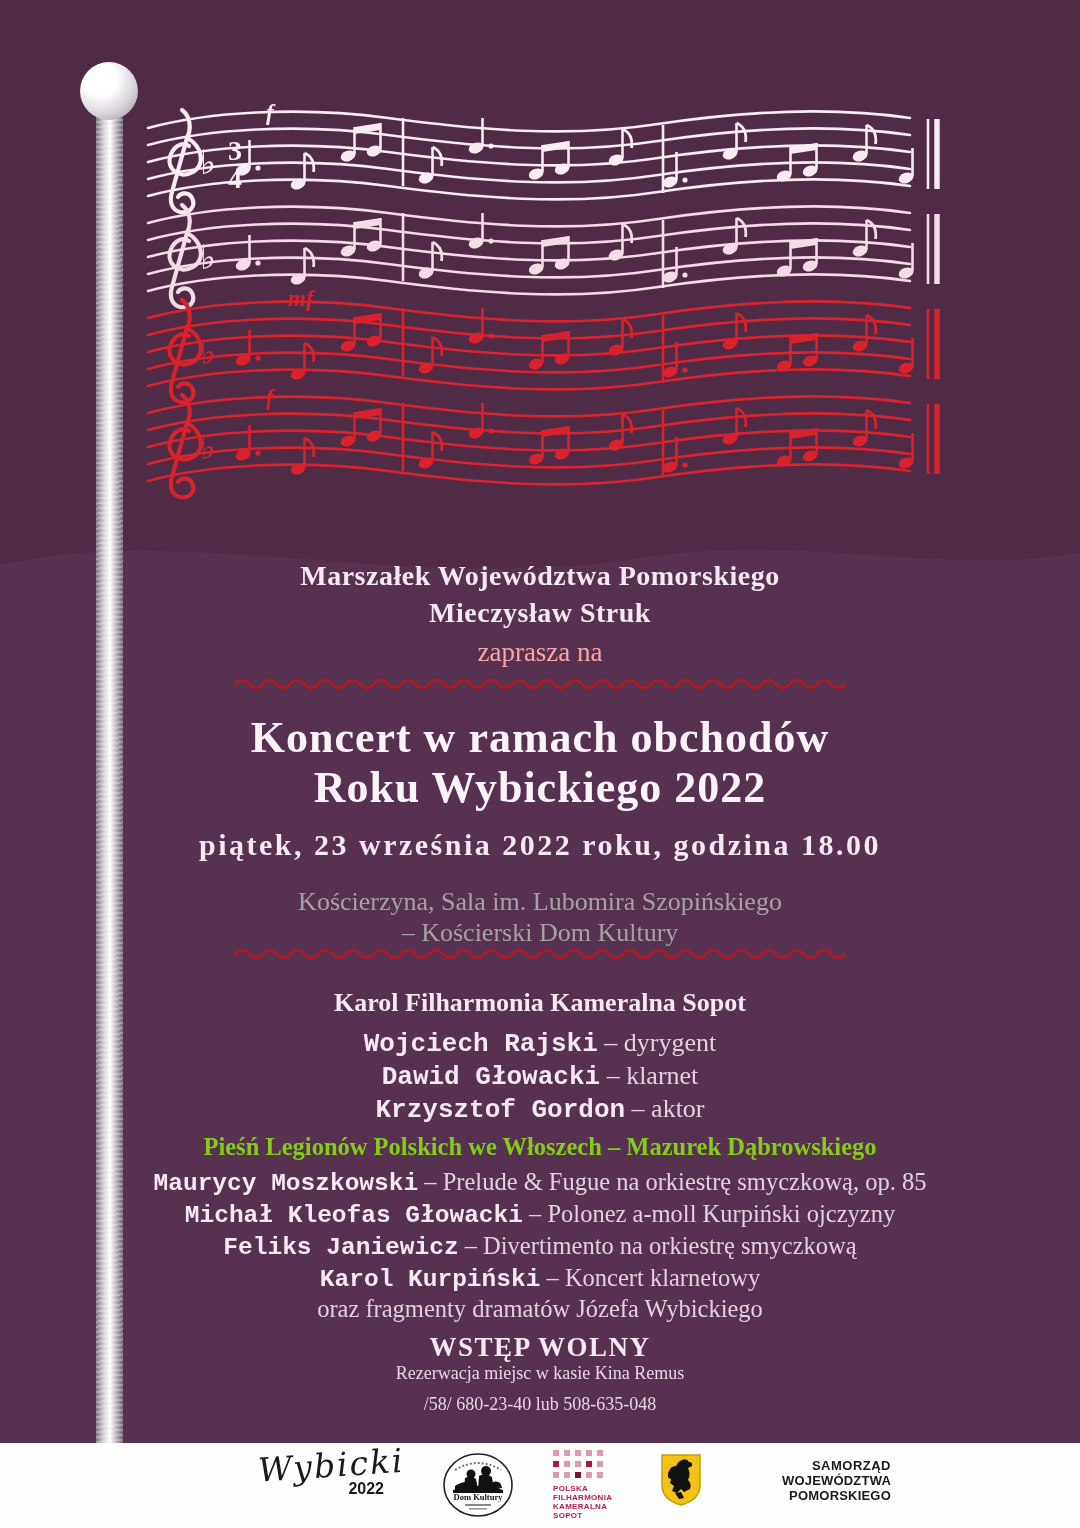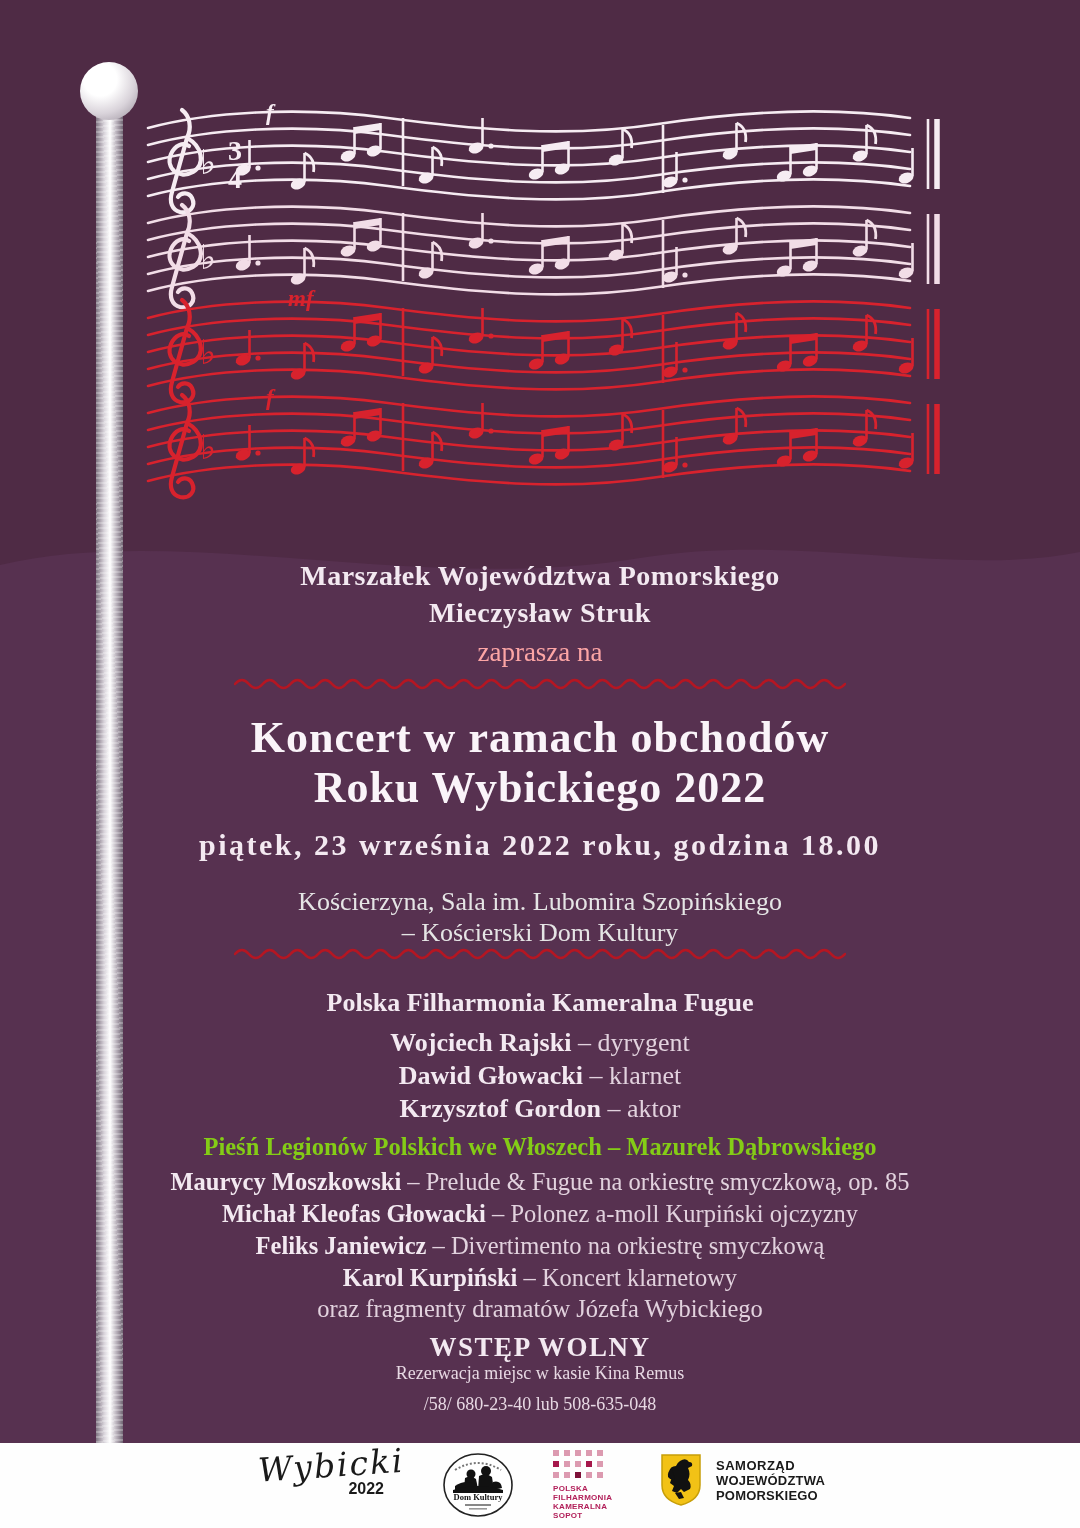--- a/index.html
+++ b/index.html
@@ -16,46 +16,46 @@
       repeating-linear-gradient(175deg, rgba(255,255,255,.25) 0 2px, rgba(0,0,0,0) 2px 5px),
       linear-gradient(90deg,#7d7280,#d8d3da 30%,#ffffff 52%,#b9b1bb 76%,#6f6472);
   }
   .pole-ball{
     position:absolute;left:80px;top:62px;width:58px;height:58px;border-radius:50%;
     background:radial-gradient(circle at 35% 30%, #ffffff 0 30%, #d9d3da 62%, #938a96 100%);
   }
   .flag-svg{position:absolute;left:128px;top:90px;}
   
   .line{position:absolute;left:0;width:100%;text-align:center;color:#eadcе7;}
-  .b{font-weight:bold;}
+  .b{font-weight:bold;font-family:Liberation Mono, monospace;}
   .inviter{font-size:28px;font-weight:bold;color:#f3e9f1;letter-spacing:.5px;}
   .zaprasza{font-size:27px;color:#fca5a5;}
   .title{font-size:44px;font-weight:bold;color:#faf4f9;letter-spacing:1px;}
   .datetime{font-size:30px;font-weight:bold;color:#f3e9f1;letter-spacing:2.5px;}
-  .venue{font-size:26px;color:#e5e5e5;}
+  .venue{font-size:26px;color:#a3a3a3;}
   .ensemble{font-size:26px;font-weight:bold;color:#f3e9f1;}
   .perf{font-size:26px;color:#e2d2de;}
   .perf .b,.prog .b{color:#f3e9f1;}
   .progheader{font-size:24.5px;font-weight:bold;color:#84cc16;}
   .prog{font-size:24.5px;color:#e2d2de;}
   .admission{font-size:27px;font-weight:bold;color:#f3e9f1;letter-spacing:1.5px;}
   .resv{font-size:18px;color:#e7d8e3;}
   .divider{position:absolute;left:50%;transform:translateX(-50%);width:612px;height:14px;}
   
   .footer{position:absolute;left:0;top:1443px;width:1080px;height:85px;background:#fefefe;}
   .logo-wybicki{position:absolute;left:258px;top:8px;width:140px;text-align:center;color:#1a1a1a;}
   .wyb-script{font-family:"DejaVu Serif",serif;font-style:italic;font-size:33px;letter-spacing:2px;transform:rotate(-4deg);display:block;line-height:30px;}
   .wyb-year{font-family:"Liberation Sans",sans-serif;font-weight:bold;font-size:16px;display:block;text-align:right;padding-right:14px;line-height:16px;}
   .logo-domk{position:absolute;left:441px;top:5px;}
   .logo-filh{position:absolute;left:553px;top:7px;font-family:"Liberation Sans",sans-serif;}
   .filh-grid{display:grid;grid-template-columns:repeat(5,6px);grid-gap:5px;margin-bottom:6px;}
   .filh-grid span{width:6px;height:6px;display:block;}
   .filh-text div{font-size:8px;font-weight:bold;color:#b2205a;line-height:9px;letter-spacing:.3px;}
   .logo-samorzad{position:absolute;left:660px;top:10px;display:flex;align-items:center;}
-  .sam-text{margin-left:14px;width:175px;text-align:left;font-family:"Liberation Sans",sans-serif;color:#1a1a1a;}
+  .sam-text{margin-left:14px;width:175px;text-align:right;font-family:"Liberation Sans",sans-serif;color:#1a1a1a;}
   .sam-text .l1{font-size:13px;font-weight:bold;letter-spacing:.5px;}
   .sam-text .l2{font-size:13px;font-weight:bold;letter-spacing:.2px;}
   svg text{font-family:"Liberation Serif",serif;}
   text.flat{font-family:"DejaVu Sans",sans-serif;font-size:34px;}
   text.tsig{font-size:28px;font-weight:bold;}
   text.dyn{font-size:23px;font-weight:bold;font-style:italic;}
 </style>
 </head>
 <body>
 
@@ -161,21 +161,21 @@
   <div class="line title" style="top:712px">Koncert w ramach obchodów</div>
   <div class="line title" style="top:762px">Roku Wybickiego 2022</div>
   <div class="line datetime" style="top:828px">piątek, 23 września 2022 roku, godzina 18.00</div>
   <div class="line venue" style="top:887px">Kościerzyna, Sala im. Lubomira Szopińskiego</div>
   <div class="line venue" style="top:918px">– Kościerski Dom Kultury</div>
 
   <svg class="divider" style="top:946px" viewBox="0 0 618 14">
     <path d="M1,8 q7,-8 14,0 t14,0 t14,0 t14,0 t14,0 t14,0 t14,0 t14,0 t14,0 t14,0 t14,0 t14,0 t14,0 t14,0 t14,0 t14,0 t14,0 t14,0 t14,0 t14,0 t14,0 t14,0 t14,0 t14,0 t14,0 t14,0 t14,0 t14,0 t14,0 t14,0 t14,0 t14,0 t14,0 t14,0 t14,0 t14,0 t14,0 t14,0 t14,0 t14,0 t14,0 t14,0 t14,0 t14,0" fill="none" stroke="#b51622" stroke-width="2.6" stroke-linecap="round"></path>
   </svg>
 
-  <div class="line ensemble" style="top:988px">Polska Filharmonia Kameralna Fugue</div>
+  <div class="line ensemble" style="top:988px">Karol Filharmonia Kameralna Sopot</div>
 
   <div class="line perf" style="top:1028px">
     <span class="b">Wojciech Rajski</span>
     <span>– dyrygent</span>
   </div>
   <div class="line perf" style="top:1061px">
     <span class="b">Dawid Głowacki</span>
     <span>– klarnet</span>
   </div>
   <div class="line perf" style="top:1094px">

